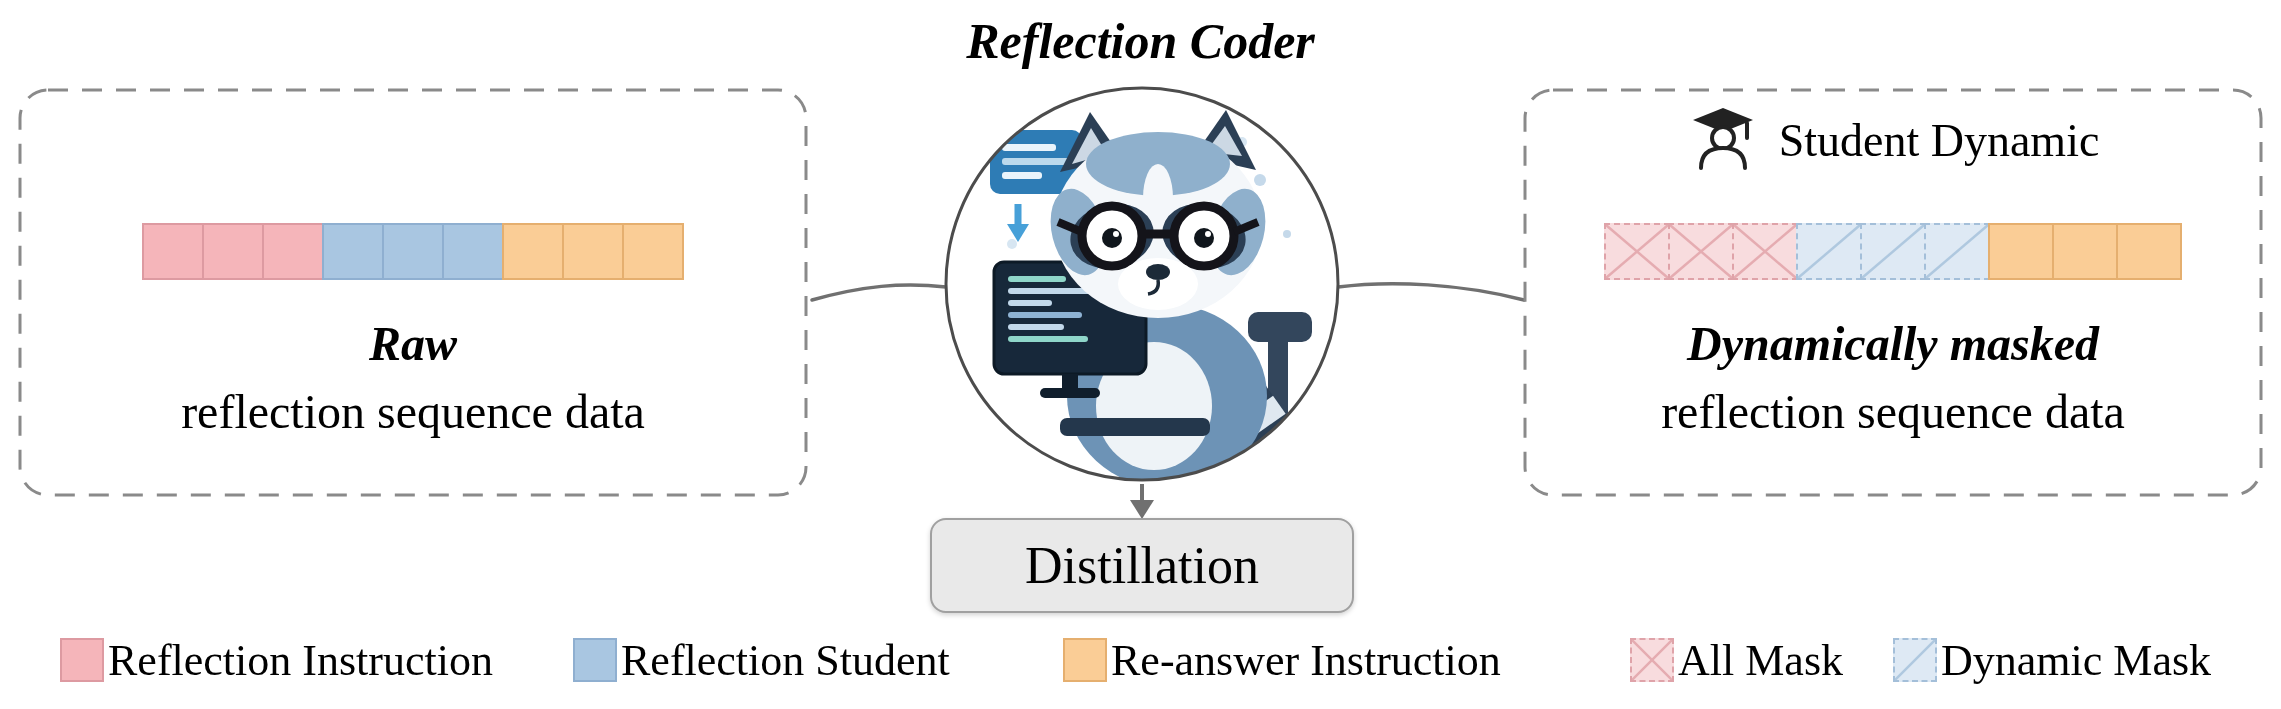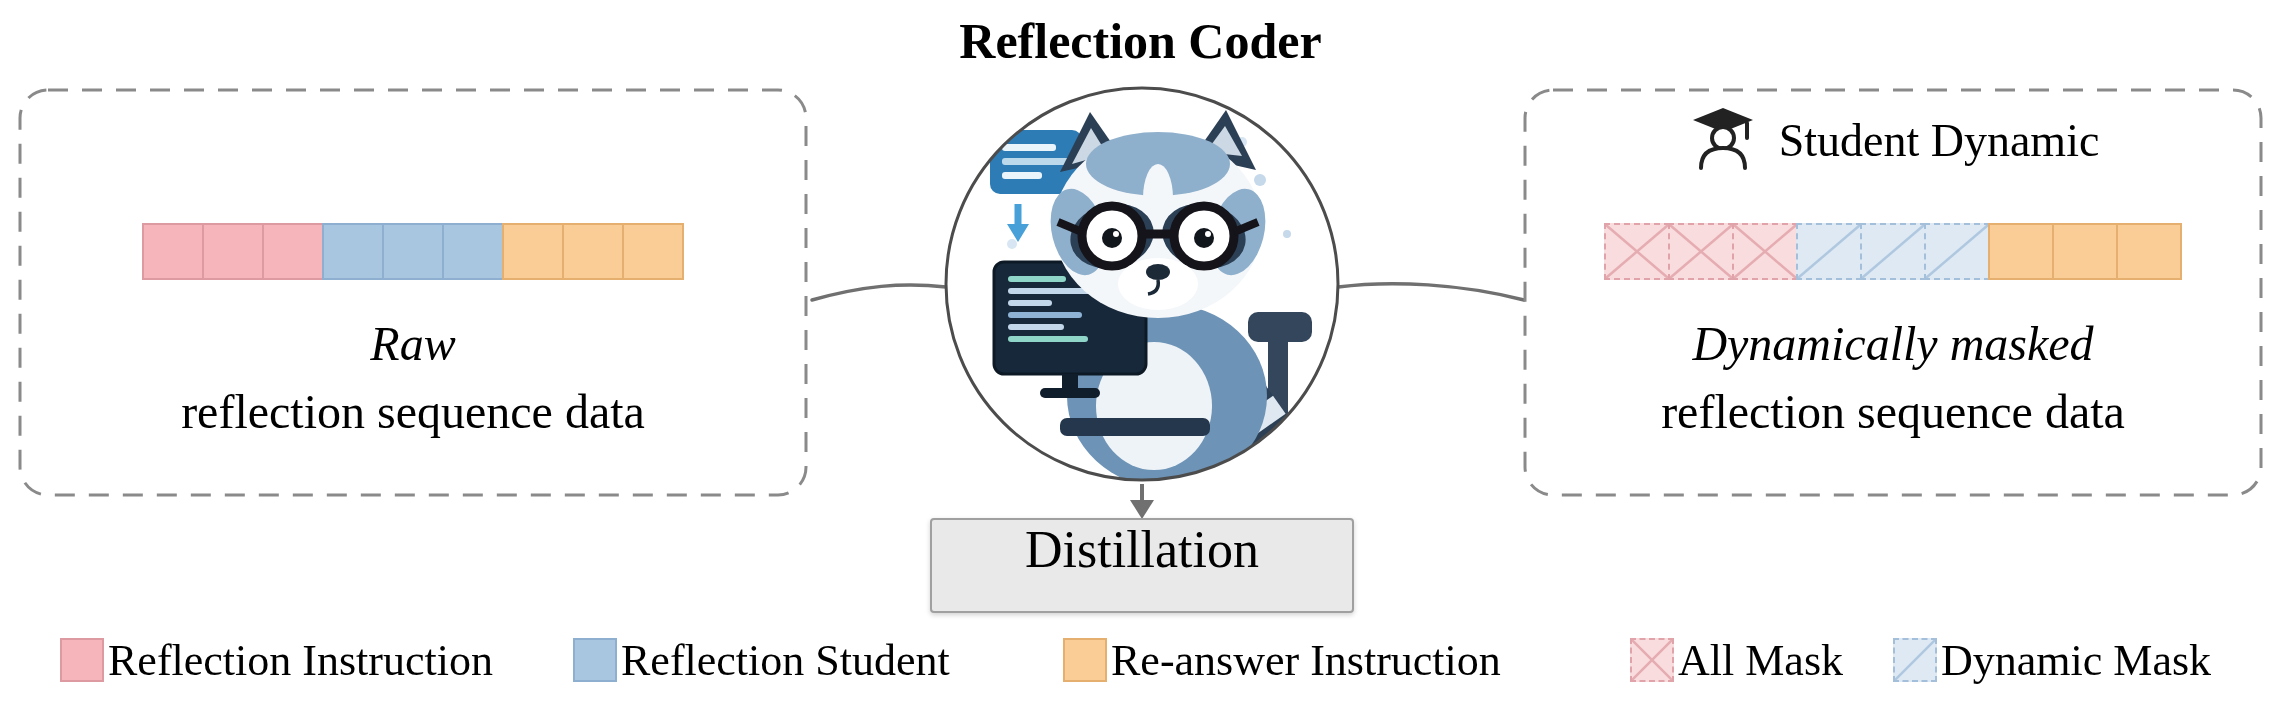--- a/index.html
+++ b/index.html
@@ -1,21 +1,21 @@
 <!DOCTYPE html>
 <html><head>
 <meta charset="utf-8">
 <style>
   *{box-sizing:border-box;margin:0;padding:0}
   html,body{background:#fff}
   .canvas{position:relative;width:2281px;height:709px;background:#fff;overflow:hidden;
           font-family:"Liberation Serif","DejaVu Serif",serif;color:#000}
 
   .figure-title{position:absolute;top:12px;left:0;width:100%;text-align:center;
-                font-size:50px;font-weight:bold;}
+                font-size:50px;font-weight:bold;font-style:italic}
 
   .connectors{position:absolute;left:0;top:0;width:2281px;height:709px;pointer-events:none}
 
   .panel{position:absolute;top:88px;height:409px}
   .panel.left{left:18px;width:790px}
   .panel.right{left:1523px;width:740px}
   .panel-border{position:absolute;left:0;top:0;width:100%;height:100%}
 
   .panel-header{position:absolute;top:16px;left:0;width:100%;display:flex;align-items:center;
                 justify-content:center;gap:20px;font-size:46px}
@@ -29,28 +29,28 @@
   .cell.mask-pink{background:#F8DCDE;border:2px dashed #DFA3A9}
   .cell.mask-blue{background:#DEE9F4;border:2px dashed #A4BFD9}
   .cell svg{position:absolute;left:0;top:0;width:100%;height:100%;display:block}
   .cell.mask-pink svg line{stroke:#E5ACB1;stroke-width:2.5}
   .cell.mask-blue svg line{stroke:#AFC8DF;stroke-width:2.5}
   .block{width:62px;height:57px}
   .block + .block{margin-left:-2px}
   #right-blocks .block{width:66px}
 
   .caption-emphasis{position:absolute;top:228px;left:0;width:100%;text-align:center;
-                    font-size:48px;font-weight:normal;font-style:italic}
+                    font-size:48px;font-weight:bold;font-style:italic}
   .caption-line{position:absolute;top:296px;left:0;width:100%;text-align:center;font-size:48px}
 
   .mascot{position:absolute;left:942px;top:84px;width:400px;height:400px}
   .mascot svg{display:block;width:100%;height:100%}
 
   .distill{position:absolute;left:930px;top:518px;width:424px;height:95px;background:#E9E9E9;
-           border:2px solid #A0A0A0;border-radius:4px;display:flex;
+           border:2px solid #A0A0A0;border-radius:16px;display:flex;align-items:center;
            justify-content:center;font-size:52px;box-shadow:0 2px 5px rgba(0,0,0,.18)}
 
   .legend{position:absolute;left:0;top:634px;width:100%;height:60px}
   .legend-item{position:absolute;top:0;display:flex;align-items:center;gap:4px;height:52px;font-size:44px}
   .legend-item:nth-child(1){left:60px}
   .legend-item:nth-child(2){left:573px}
   .legend-item:nth-child(3){left:1063px}
   .legend-item:nth-child(4){left:1630px}
   .legend-item:nth-child(5){left:1893px}
   .swatch{width:44px;height:44px;flex:0 0 auto}

